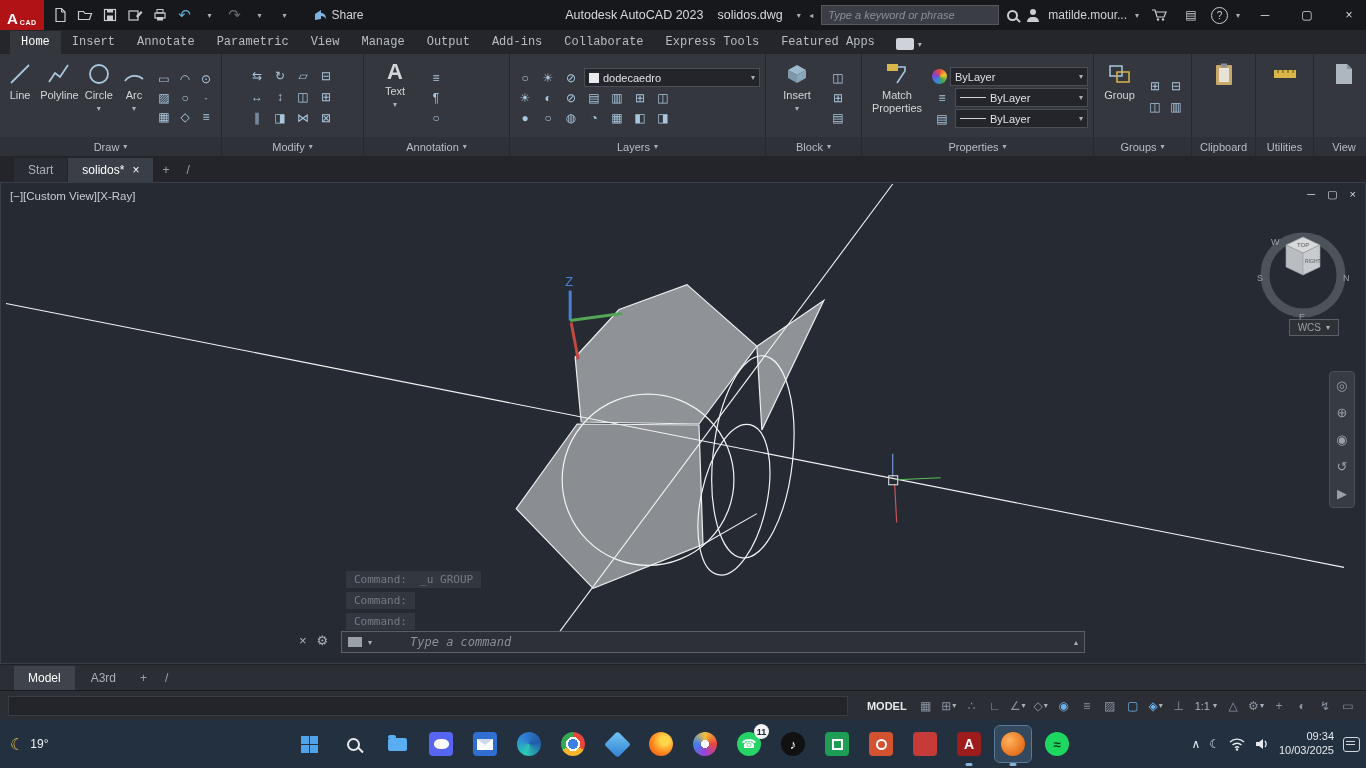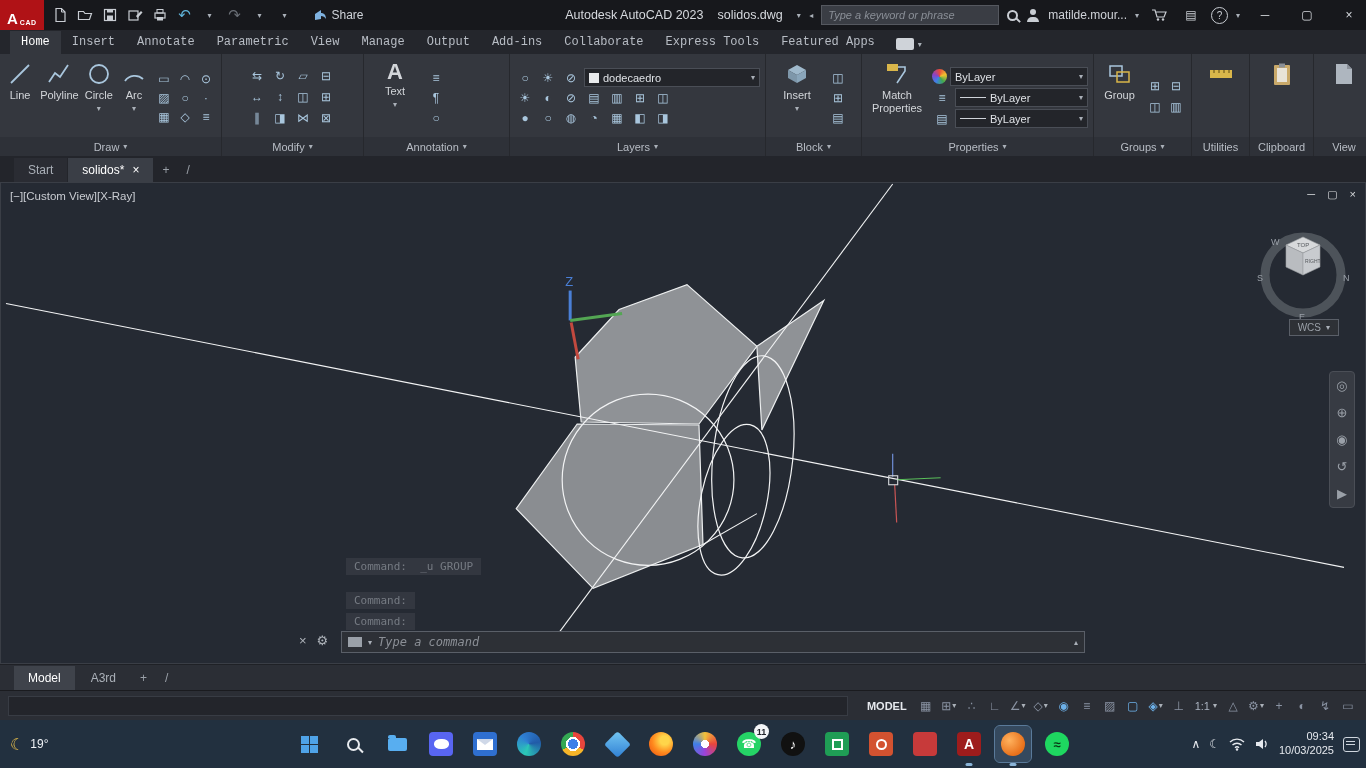--- a/index.html
+++ b/index.html
@@ -64,21 +64,21 @@
   
   .viewport { flex:1; position:relative; background:#252a33; border:1px solid #3a3e46; overflow:hidden; }
   .viewport svg.draw { position:absolute; inset:0; width:100%; height:100%; }
   .corner-label { position:absolute; top:7px; left:9px; font-size:11.5px; color:#c9ccd2; }
   .vp-winbtns { position:absolute; top:5px; right:9px; display:flex; gap:12px; color:#d8dadd; font-size:11px; }
   .viewcube { position:absolute; top:40px; right:14px; width:96px; height:100px; }
   .wcsbtn { position:absolute; top:136px; right:26px; border:1px solid #5a5f68; background:#2e3136; color:#9aa0a8; font-size:10px; padding:2px 8px; display:flex; gap:5px; align-items:center; }
   .navbar { position:absolute; top:188px; right:10px; width:26px; background:rgba(62,66,74,.75); border:1px solid #4a4e56; border-radius:4px; display:flex; flex-direction:column; align-items:center; padding:6px 0; gap:12px; color:#9aa0a8; font-size:13px; }
   .cmd-chip { position:absolute; background:rgba(68,72,80,.45); color:#767b83; font-family:"DejaVu Sans Mono",monospace; font-size:11px; padding:2px 8px; white-space:pre; }
   .cmdbar { position:absolute; left:340px; top:448px; width:744px; height:22px; background:#2d3036; border:1px solid #5a5f68; display:flex; align-items:center; padding:0 6px; gap:6px; }
-  .cmdbar input { flex:1; background:transparent; border:none; outline:none; color:#3b82f6; font-family:"DejaVu Sans Mono",monospace; font-size:12px; }
+  .cmdbar input { flex:1; background:transparent; border:none; outline:none; color:#3b82f6; font-family:"DejaVu Sans Mono",monospace; font-size:12px;margin-left:32px; }
   .cmdbar input::placeholder { color:#8b8f96; font-style:italic; }
   .cmd-left-icons { position:absolute; left:298px; top:450px; display:flex; gap:10px; color:#aeb3ba; font-size:13px; }
 
   
   .modeltabs { flex:0 0 26px; background:#2b2e35; border-top:1px solid #1f2126; display:flex; align-items:flex-end; padding-left:14px; font-size:12px; gap:2px; }
   .mtab { padding:5px 14px; color:#aab0b8; }
   .mtab.active { background:#3f434b; color:#fff; }
 
   
   .statusbar { flex:0 0 30px; background:#2b2e35; border-top:1px solid #1a1b1f; display:flex; align-items:center; padding:0 8px; gap:3px; font-size:11px; }
@@ -428,46 +428,46 @@
           <span class="sic">◫</span>
           <span class="sic">▥</span>
         </div>
       </div>
       <div class="p-label">
         <span>Groups</span>
         <span class="cr">▾</span>
       </div>
     </div>
 
+    <div class="panel" style="width:64px">
+      <div class="p-body" style="justify-content:center">
+        <div class="bigbtn">
+          <svg width="26" height="26" viewBox="0 0 26 26">
+              <rect x="5" y="4" width="16" height="20" rx="1" fill="#c9a96a"></rect>
+              <rect x="8" y="7" width="10" height="14" fill="#e8e3d8"></rect>
+              <rect x="10" y="2.5" width="6" height="4" fill="#8a8f96"></rect>
+            </svg>
+        </div>
+      </div>
+      <div class="p-label">
+        <span>Clipboard</span>
+      </div>
+    </div>
+
     <div class="panel" style="width:58px">
       <div class="p-body" style="justify-content:center">
         <div class="bigbtn">
           <svg width="28" height="26" viewBox="0 0 28 26">
               <rect x="3" y="9" width="22" height="8" fill="#d9b64a"></rect>
               <path d="M7 9v3M12 9v3M17 9v3M22 9v3" stroke="#7a6420" stroke-width="1.3"></path>
             </svg>
         </div>
       </div>
       <div class="p-label">
         <span>Utilities</span>
-      </div>
-    </div>
-
-    <div class="panel" style="width:64px">
-      <div class="p-body" style="justify-content:center">
-        <div class="bigbtn">
-          <svg width="26" height="26" viewBox="0 0 26 26">
-              <rect x="5" y="4" width="16" height="20" rx="1" fill="#c9a96a"></rect>
-              <rect x="8" y="7" width="10" height="14" fill="#e8e3d8"></rect>
-              <rect x="10" y="2.5" width="6" height="4" fill="#8a8f96"></rect>
-            </svg>
-        </div>
-      </div>
-      <div class="p-label">
-        <span>Clipboard</span>
       </div>
     </div>
 
     <div class="panel" style="width:60px;border-right:none">
       <div class="p-body" style="justify-content:center">
         <div class="bigbtn">
           <svg width="26" height="26" viewBox="0 0 26 26">
               <path d="M5 3h11l5 5v15H5z" fill="#aeb6bf"></path>
               <path d="M16 3v5h5z" fill="#8a9099"></path>
             </svg>
@@ -550,21 +550,21 @@
     </div>
 
     <div class="navbar">
       <span>◎</span>
       <span>⊕</span>
       <span>◉</span>
       <span>↺</span>
       <span>▶</span>
     </div>
 
-    <div class="cmd-chip" style="left:345px;top:375px">Command:  _u GROUP</div>
+    <div class="cmd-chip" style="left:345px;top:388px">Command:  _u GROUP</div>
     <div class="cmd-chip" style="left:345px;top:409px">Command:</div>
     <div class="cmd-chip" style="left:345px;top:430px">Command:</div>
 
     <div class="cmd-left-icons">
       <span>×</span>
       <span>⚙</span>
     </div>
 
     <div class="cmdbar">
       <span style="width:14px;height:10px;background:#9aa0a8;display:inline-block"></span>

